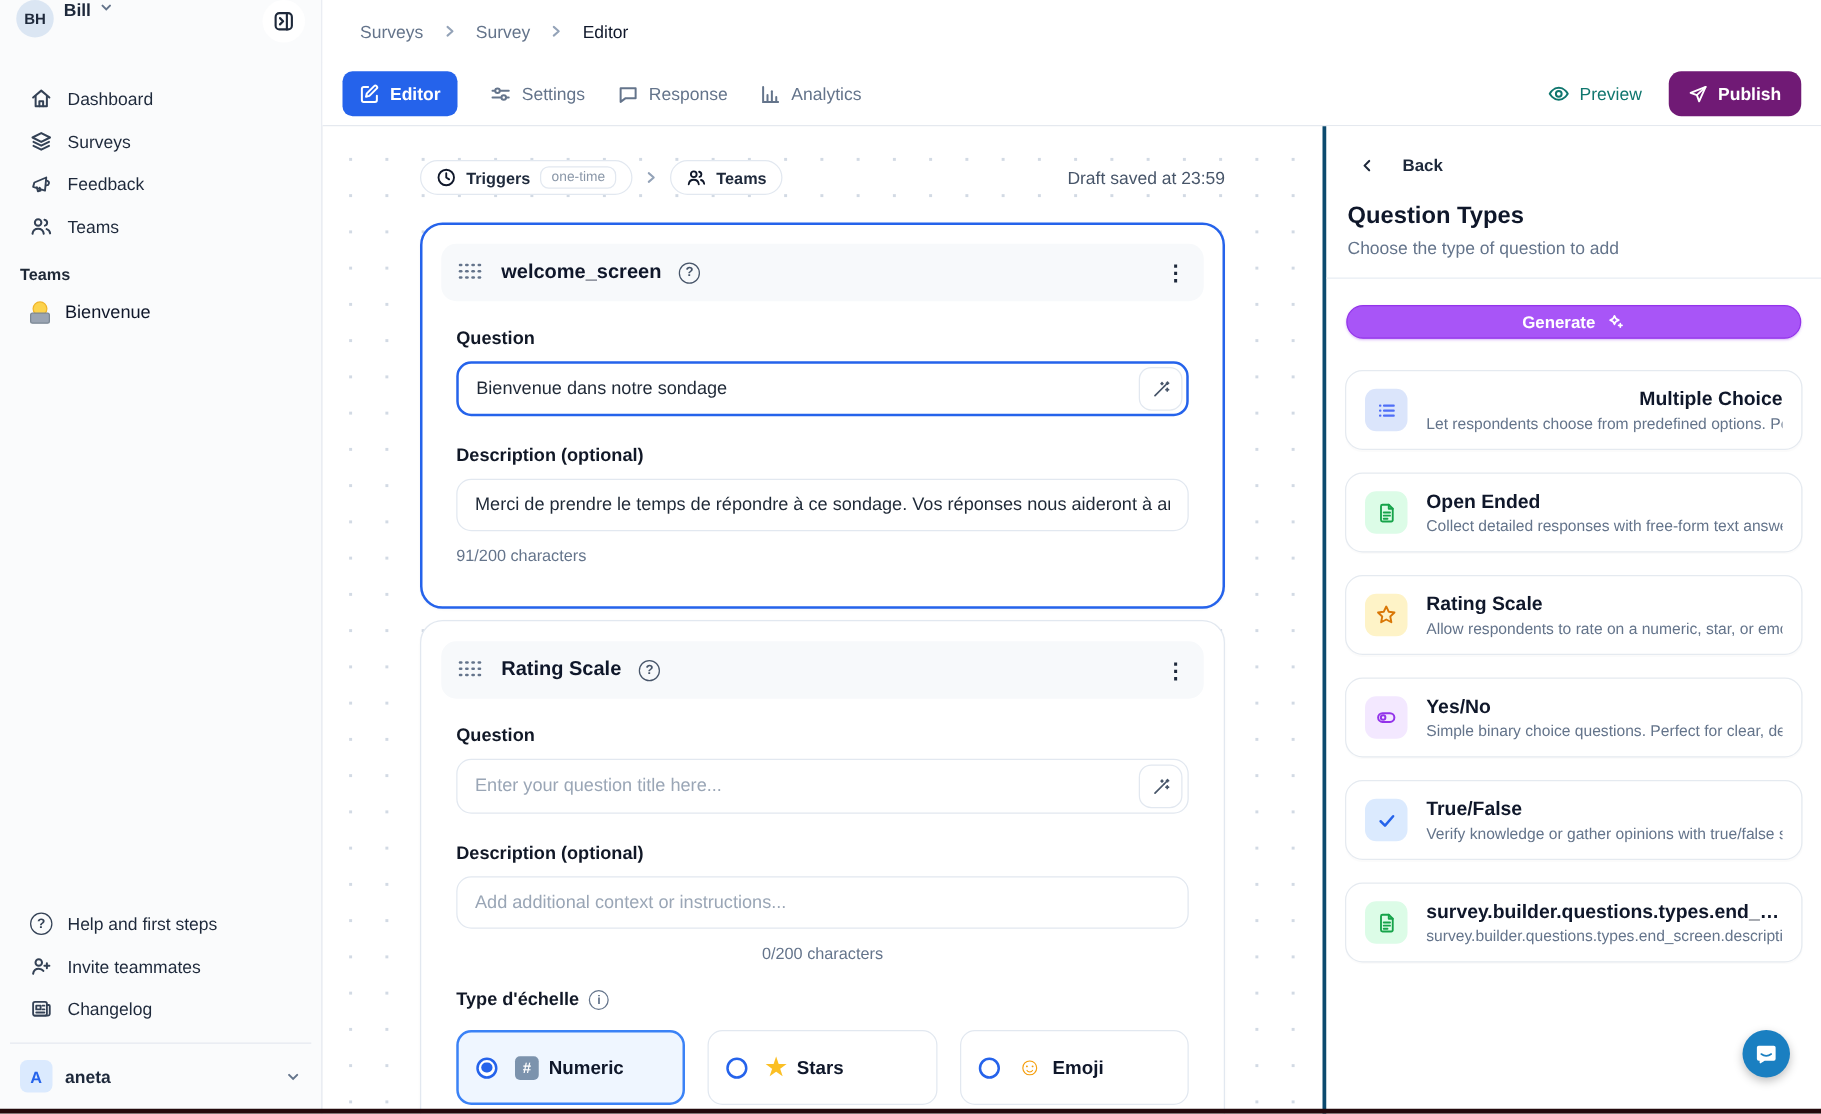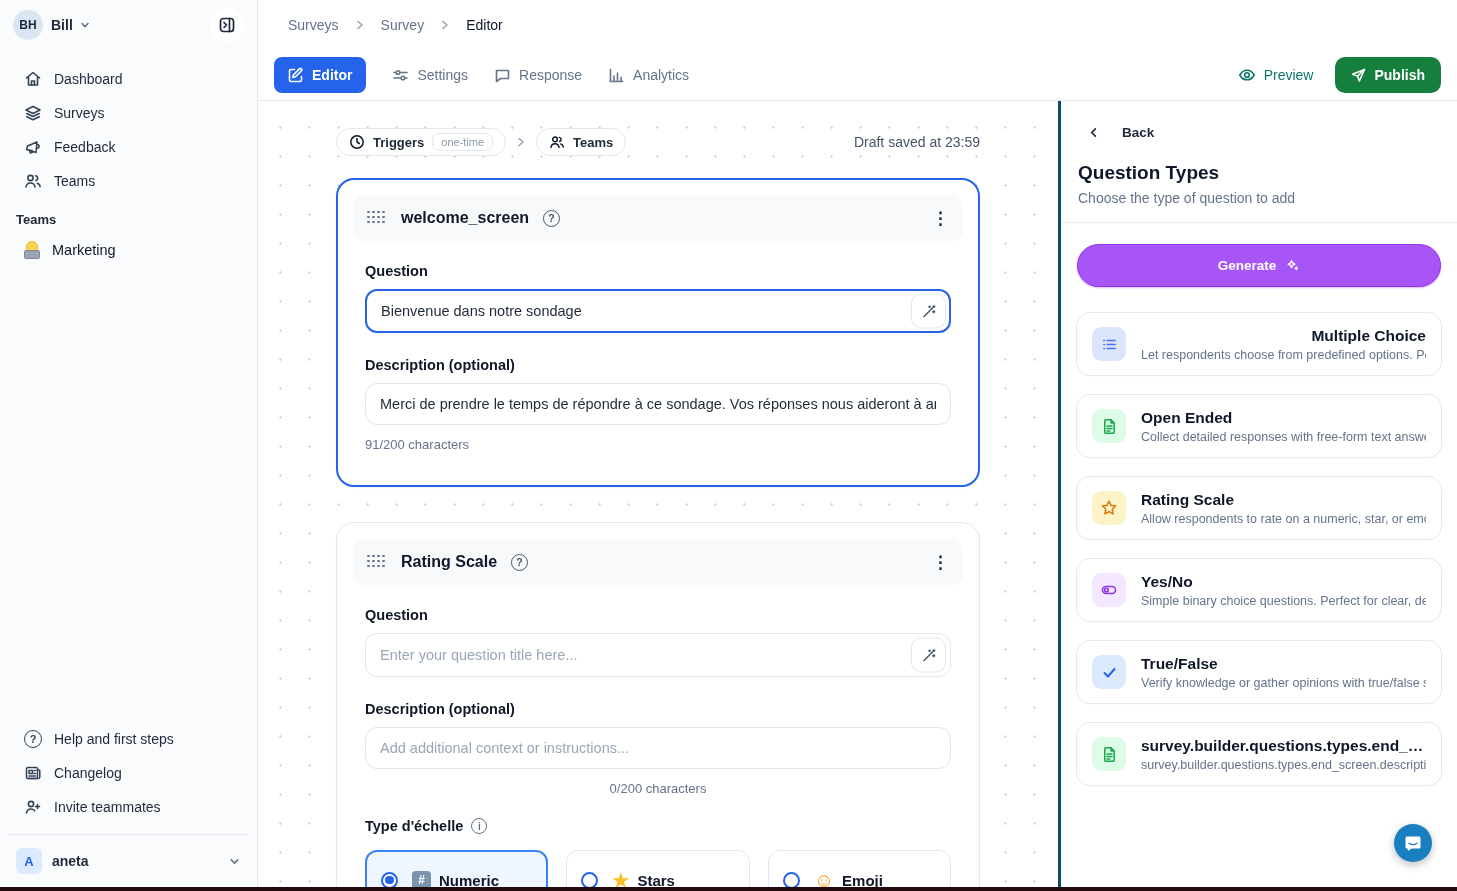--- a/index.html
+++ b/index.html
@@ -13,21 +13,21 @@
   
   .app { display:flex; width:1457px; height:891px; }
   .sidebar {
     width:258px; flex:0 0 258px; background:#fafbfc;
     border-right:1px solid #e5e9ef; display:flex; flex-direction:column;
   }
   .main { flex:1; display:flex; flex-direction:column; min-width:0; }
 
   
   .side-top {
-    height:50px; display:flex; align-items:center; padding:0 13px; gap:8px;
+    height:50px; display:flex; padding:0 13px; gap:8px;
   }
   .ws-avatar {
     width:30px; height:30px; border-radius:50%; background:#dbe6f3;
     color:#1e293b; font-size:12px; font-weight:bold;
     display:flex; align-items:center; justify-content:center;
   }
   .ws-name { font-size:14px; font-weight:bold; color:#1e293b; }
   .side-top .chev { color:#64748b; margin-left:-2px; }
   .panel-toggle {
     margin-left:auto; width:34px; height:34px; border-radius:50%;
@@ -100,21 +100,21 @@
   .tab.active {
     background:#2563eb; color:#fff; border-radius:8px; height:36px; padding:0 14px;
     font-weight:bold;
   }
   .toolbar-right { margin-left:auto; display:flex; align-items:center; gap:22px; }
   .preview-btn {
     display:flex; align-items:center; gap:8px; font-size:14px; color:#0f766e;
     font-weight:500; cursor:pointer;
   }
   .publish-btn {
-    display:flex; align-items:center; gap:8px; background:#15803d; color:#fff;
+    display:flex; align-items:center; gap:8px; background:#701a75; color:#fff;
     font-size:14px; font-weight:bold; height:36px; padding:0 16px; border-radius:10px;
     cursor:pointer;
   }
 
   
   .workzone { flex:1; display:flex; min-height:0; }
   .canvas {
     width:800px; flex:0 0 800px; position:relative; overflow:hidden;
     background-image:radial-gradient(#d2dae4 1.4px, transparent 1.4px);
     background-size:29px 29px; background-position:8px 12px;
@@ -131,21 +131,21 @@
   .chip-badge {
     font-size:11px; color:#8a97a8; border:1px solid #e2e8f0; border-radius:7px;
     padding:2px 8px; background:#fff; font-weight:normal;
   }
   .chip-sep { color:#94a3b8; }
   .draft-status { margin-left:auto; font-size:14px; color:#475569; }
 
   
   .qcard {
     background:#fff; border:1px solid #e2e8f0; border-radius:18px;
-    padding:16px 16px 34px 16px; margin-bottom:35px;
+    padding:16px 16px 34px 16px; margin-bottom:9px;
     box-shadow:0 1px 2px rgba(15,23,42,.04);
   }
   .qcard.selected { border:2px solid #2563eb; padding:15px 15px 33px 15px; }
   .qcard-header {
     background:#f7f9fb; border-radius:12px; height:46px;
     display:flex; align-items:center; gap:14px; padding:0 14px; cursor:pointer;
   }
   .grip { display:grid; grid-template-columns:repeat(4,5px); grid-auto-rows:5px; cursor:grab; }
   .grip i { width:2.6px; height:2.6px; border-radius:50%; background:#64748b; }
   .qcard-title { font-size:16px; font-weight:bold; color:#0f172a; }
@@ -210,21 +210,21 @@
   .rpanel-head { padding:18px 16px 16px 17px; border-bottom:1px solid #e8edf3; }
   .rpanel-title { font-size:19px; font-weight:bold; color:#0f172a; margin-bottom:6px; }
   .rpanel-sub { font-size:14px; color:#64748b; }
   .rpanel-actions { display:flex; gap:14px; padding:21px 16px 10px 16px; }
   .predef-btn {
     flex:1.15; height:31px; border:1px solid #e2e8f0; border-radius:999px; background:#fff;
     display:flex; align-items:center; justify-content:center; gap:9px;
     font-size:13.5px; font-weight:bold; color:#1e293b; cursor:pointer;
   }
   .generate-btn {
-    flex:1; height:43px; border-radius:999px; background:#a855f7; border:1px solid #9333ea;
+    flex:1; height:27px; border-radius:999px; background:#a855f7; border:1px solid #9333ea;
     display:flex; align-items:center; justify-content:center; gap:9px;
     font-size:13.5px; font-weight:bold; color:#fff; cursor:pointer;
     box-shadow:0 1px 2px rgba(147,51,234,.35);
   }
   .type-list { padding:15px 15px; display:flex; flex-direction:column; gap:18px; overflow:hidden; }
   .type-card {
     border:1px solid #e5eaf0; border-radius:14px; background:#fff; height:64px;
     display:flex; align-items:center; gap:15px; padding:0 15px; cursor:pointer;
     box-shadow:0 1px 1px rgba(15,23,42,.02);
   }
@@ -321,50 +321,50 @@
               <path d="M13.3 11.3c1.7.4 2.6 1.7 2.8 3.4"></path>
             </svg>
         </span>
         <span>Teams</span>
       </div>
     </nav>
 
     <div class="side-section-label">Teams</div>
     <div class="team-item">
       <span class="emoji-dev"></span>
-      <span>Marketing</span>
+      <span>Bienvenue</span>
     </div>
 
     <div class="side-spacer"></div>
 
     <div class="side-footer">
       <div class="nav-item">
         <span class="help-badge">?</span>
         <span>Help and first steps</span>
+      </div>
+      <div class="nav-item">
+        <span class="ico">
+          <svg width="18" height="18" viewBox="0 0 18 18" fill="none" stroke="currentColor" stroke-width="1.6" stroke-linecap="round" stroke-linejoin="round">
+              <circle cx="7" cy="6" r="2.6"></circle>
+              <path d="M2.5 15c.4-2.6 2.1-4 4.5-4 1.6 0 2.9.6 3.7 1.7"></path>
+              <path d="M13.5 6.5v4M11.5 8.5h4"></path>
+            </svg>
+        </span>
+        <span>Invite teammates</span>
       </div>
       <div class="nav-item">
         <span class="ico">
           <svg width="18" height="18" viewBox="0 0 18 18" fill="none" stroke="currentColor" stroke-width="1.5" stroke-linecap="round" stroke-linejoin="round">
               <rect x="2.5" y="3.5" width="11" height="11" rx="1.5"></rect>
               <path d="M13.5 6h1.5a0.8 0.8 0 0 1 .8.8v6.2a1.5 1.5 0 0 1-1.5 1.5H4"></path>
               <path d="M5 6.5h3.5v3H5z"></path>
               <path d="M10 6.5h1.5M10 9.5h1.5M5 12h6.5"></path>
             </svg>
         </span>
         <span>Changelog</span>
-      </div>
-      <div class="nav-item">
-        <span class="ico">
-          <svg width="18" height="18" viewBox="0 0 18 18" fill="none" stroke="currentColor" stroke-width="1.6" stroke-linecap="round" stroke-linejoin="round">
-              <circle cx="7" cy="6" r="2.6"></circle>
-              <path d="M2.5 15c.4-2.6 2.1-4 4.5-4 1.6 0 2.9.6 3.7 1.7"></path>
-              <path d="M13.5 6.5v4M11.5 8.5h4"></path>
-            </svg>
-        </span>
-        <span>Invite teammates</span>
       </div>
     </div>
     <div class="side-divider"></div>
     <div class="account-row">
       <div class="acct-avatar">A</div>
       <span class="acct-name">aneta</span>
       <span class="chev">
         <svg width="13" height="13" viewBox="0 0 12 12" fill="none" stroke="currentColor" stroke-width="1.5" stroke-linecap="round">
             <path d="M3 4.5 6 7.5 9 4.5"></path>
           </svg>

